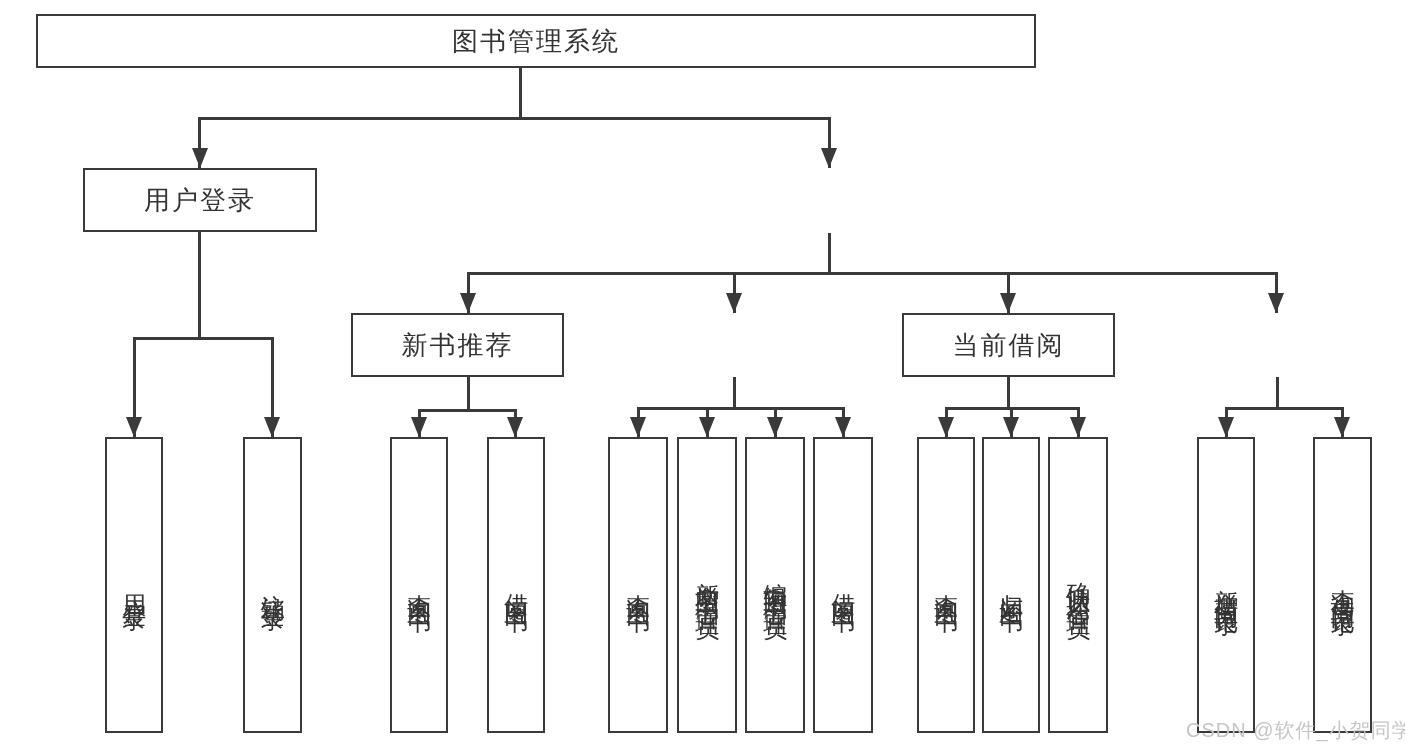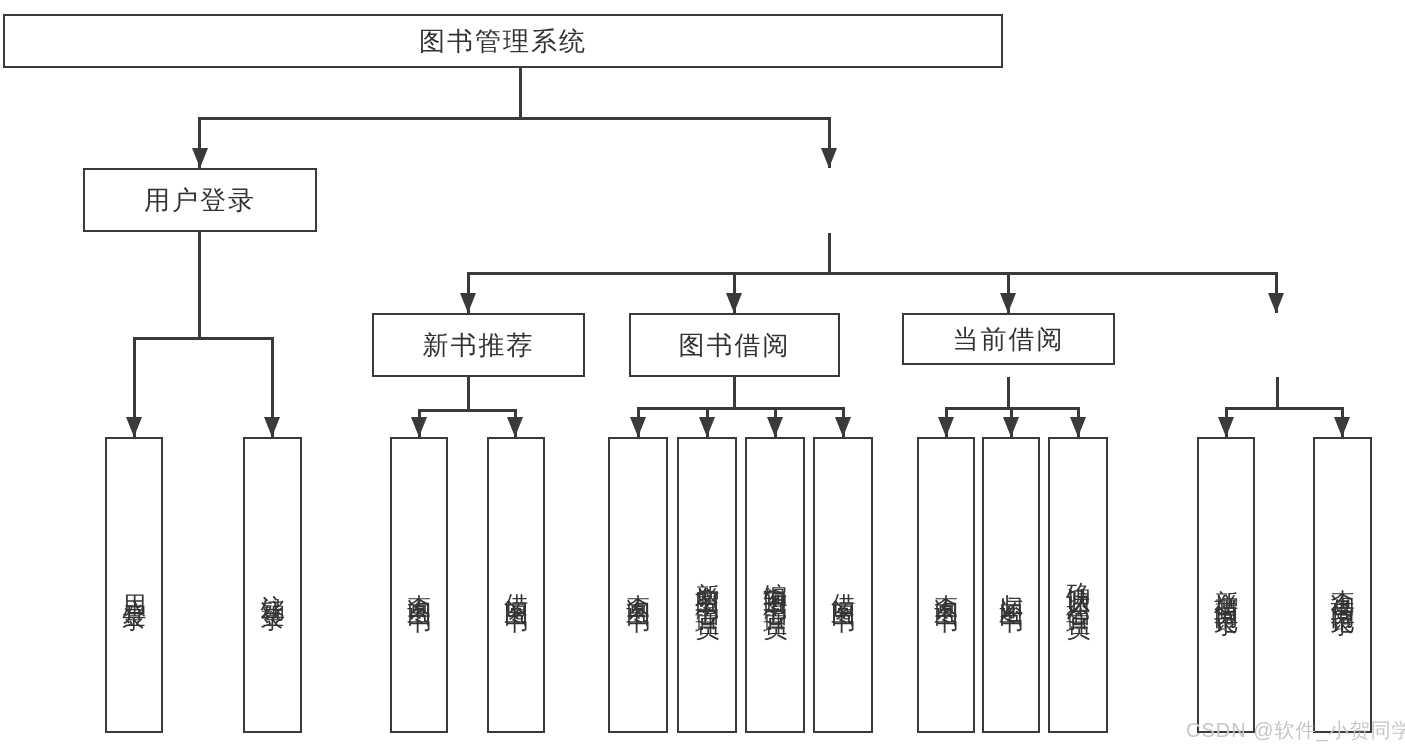--- a/index.html
+++ b/index.html
@@ -32,21 +32,21 @@
     position:absolute;left:1186px;top:717px;font-size:20px;
     color:var(--watermark);white-space:nowrap;z-index:10;
     letter-spacing:1px;
   }
 </style>
 </head>
 <body>
 
 <div class="canvas">
 
-  <div class="box" style="left:3px;top:14px;width:1000px;height:54px;">图书管理系统</div>
+  <div class="box" style="left:36px;top:14px;width:1000px;height:54px;">图书管理系统</div>
 
   <div class="line" style="left:519px;top:68px;width:3px;height:49px;"></div>
   <div class="line" style="left:198px;top:117px;width:633px;height:3px;"></div>
   <div class="line" style="left:198px;top:117px;width:3px;height:51px;"></div>
   <div class="line" style="left:828px;top:117px;width:3px;height:51px;"></div>
   <div class="arrow" style="left:192px;top:148px;"></div>
   <div class="arrow" style="left:821px;top:148px;"></div>
 
   <div class="box" style="left:83px;top:168px;width:234px;height:64px;">用户登录</div>
 
@@ -61,23 +61,22 @@
   <div class="line" style="left:467px;top:272px;width:811px;height:3px;"></div>
   <div class="line" style="left:467px;top:272px;width:3px;height:41px;"></div>
   <div class="line" style="left:733px;top:272px;width:3px;height:41px;"></div>
   <div class="line" style="left:1007px;top:272px;width:3px;height:41px;"></div>
   <div class="line" style="left:1275px;top:272px;width:3px;height:41px;"></div>
   <div class="arrow" style="left:460px;top:293px;"></div>
   <div class="arrow" style="left:726px;top:293px;"></div>
   <div class="arrow" style="left:1000px;top:293px;"></div>
   <div class="arrow" style="left:1268px;top:293px;"></div>
 
-  <div class="box" style="left:372px;top:313px;width:213px;height:64px;">新书推荐</div>
-  <div class="box" style="left:629px;top:313px;width:211px;height:64px;">图书借阅</div>
-  <div class="box" style="left:902px;top:313px;width:213px;height:52px;">当前借阅</div>
+  <div class="box" style="left:351px;top:313px;width:213px;height:64px;">新书推荐</div>
+  <div class="box" style="left:902px;top:313px;width:213px;height:64px;">当前借阅</div>
 
   <div class="line" style="left:467px;top:377px;width:3px;height:32px;"></div>
   <div class="line" style="left:418px;top:409px;width:99px;height:3px;"></div>
   <div class="line" style="left:418px;top:409px;width:3px;height:28px;"></div>
   <div class="line" style="left:514px;top:409px;width:3px;height:28px;"></div>
   <div class="arrow" style="left:411px;top:417px;"></div>
   <div class="arrow" style="left:507px;top:417px;"></div>
 
   <div class="line" style="left:733px;top:377px;width:3px;height:30px;"></div>
   <div class="line" style="left:637px;top:407px;width:208px;height:3px;"></div>

